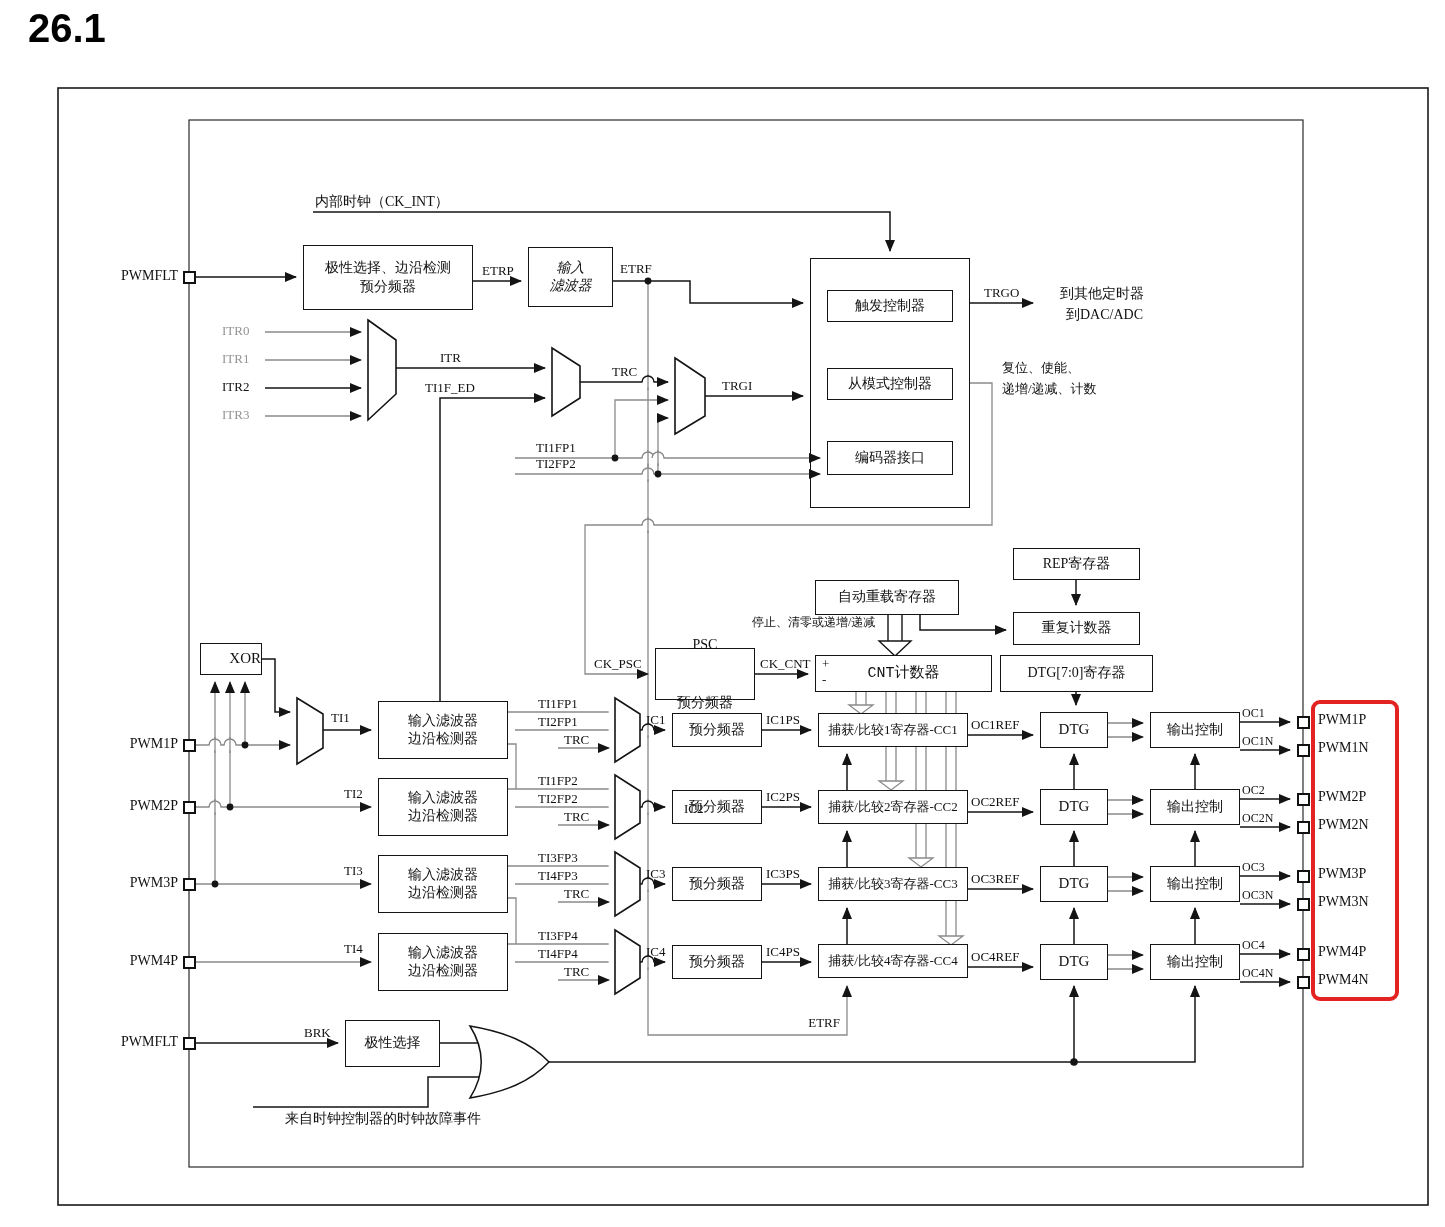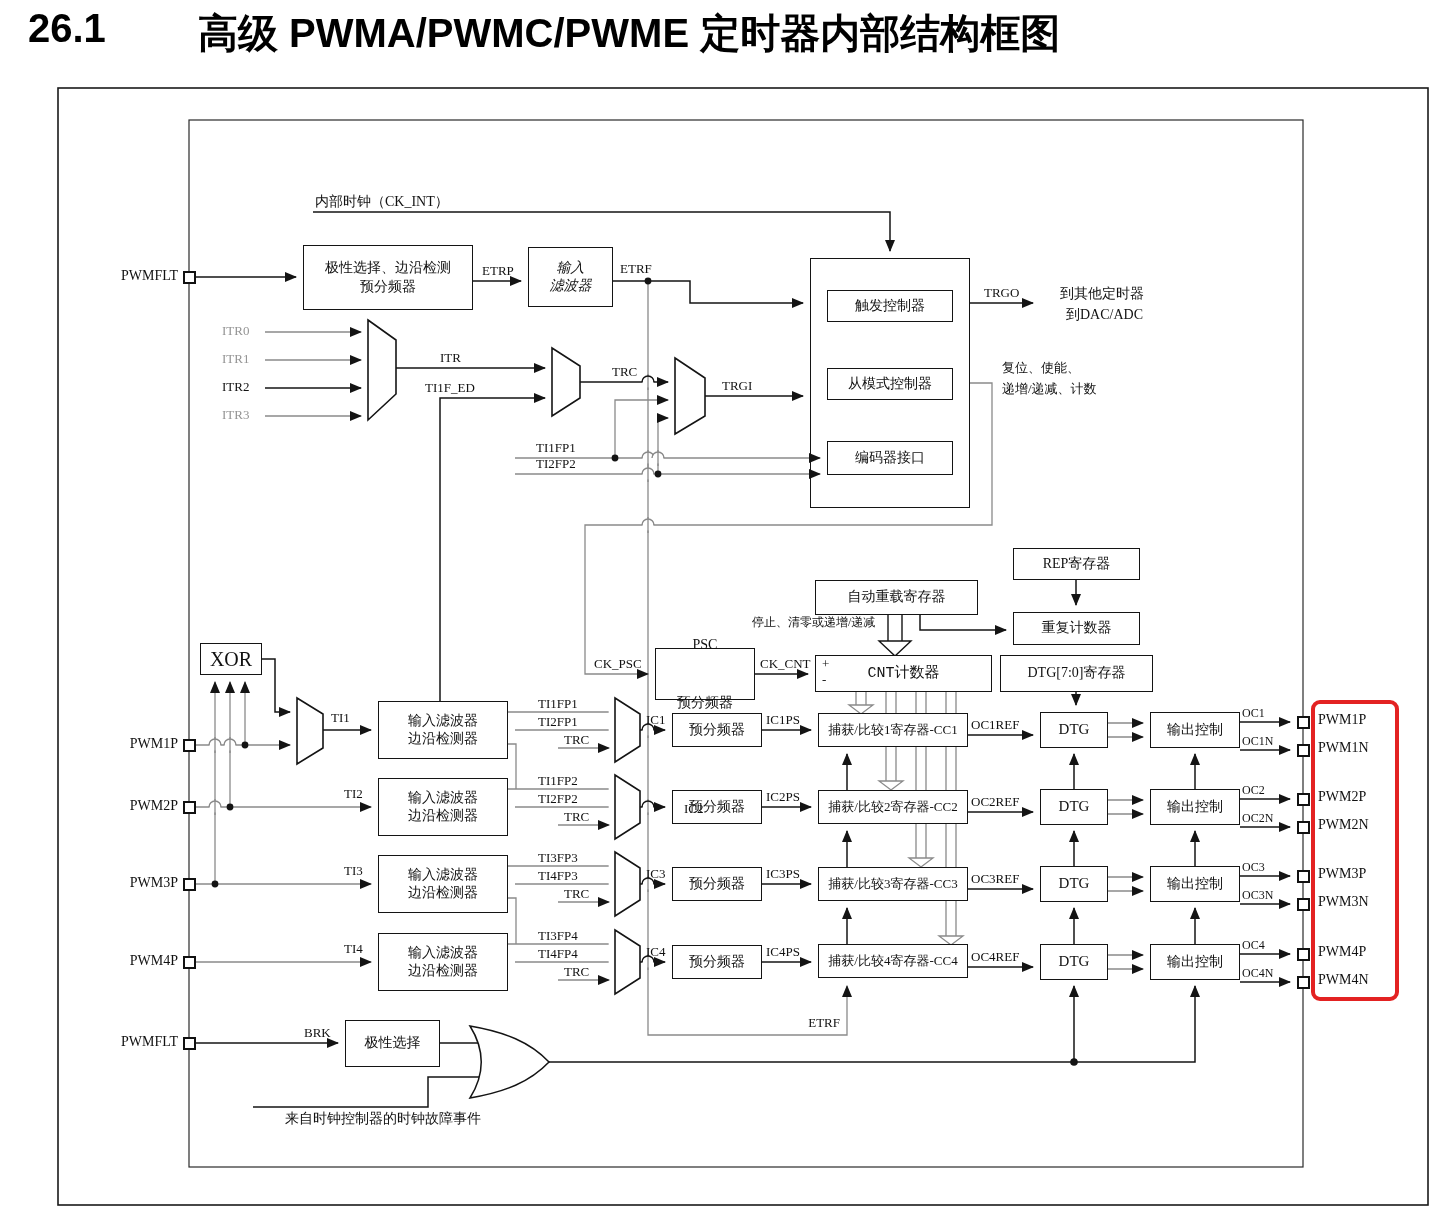--- a/index.html
+++ b/index.html
@@ -23,21 +23,20 @@
   .title{position:absolute;z-index:3;font-family:"Liberation Sans","DejaVu Sans",sans-serif;
          font-weight:bold;font-size:40px;color:#000;white-space:nowrap;}
   .plusminus{position:absolute;z-index:3;font-size:13px;color:#111;}
 </style>
 </head>
 <body>
 
 <div id="stage">
 
   <div class="title" style="left:28px;top:6px;">26.1</div>
-  <div class="title" style="left:198px;top:6px;">高级 PWMA/PWMC/PWME 定时器内部结构框图</div>
 
   <svg id="wires" width="1445" height="1227">
     <defs>
       <marker id="ab" markerUnits="userSpaceOnUse" markerWidth="13" markerHeight="10" refX="11" refY="5" orient="auto">
         <path d="M0,0 L12,5 L0,10 Z" fill="#141414"></path>
       </marker>
     </defs>
 
     <rect x="58" y="88" width="1370" height="1117" fill="none" stroke="#1a1a1a" stroke-width="1.6"></rect>
     <rect x="189" y="120" width="1114" height="1047" fill="none" stroke="#2a2a2a" stroke-width="1.2"></rect>
@@ -226,42 +225,42 @@
   <div class="box thin" style="left:827px;top:290px;width:126px;height:32px;">
       <span>触发控制器</span>
     </div>
   <div class="box thin" style="left:827px;top:368px;width:126px;height:32px;">
       <span>从模式控制器</span>
     </div>
   <div class="box thin" style="left:827px;top:441px;width:126px;height:34px;">
       <span>编码器接口</span>
     </div>
 
-  <div class="box" style="left:815px;top:580px;width:163px;height:35px;">
+  <div class="box" style="left:815px;top:580px;width:144px;height:35px;">
       <span>自动重载寄存器</span>
     </div>
   <div class="box" style="left:1013px;top:548px;width:127px;height:32px;">
       <span>REP寄存器</span>
     </div>
   <div class="box" style="left:1013px;top:612px;width:127px;height:33px;">
       <span>重复计数器</span>
     </div>
   <div class="box" style="left:655px;top:648px;width:100px;height:52px;gap:40px;">
     <span>PSC</span>
     <span>预分频器</span>
   </div>
   <div class="box" style="left:815px;top:655px;width:177px;height:37px;font-size:15px;font-family:Liberation Mono, monospace;">
       <span>CNT计数器</span>
     </div>
   <div class="plusminus" style="left:822px;top:656px;">+</div>
   <div class="plusminus" style="left:822px;top:672px;">-</div>
   <div class="box" style="left:1000px;top:655px;width:153px;height:37px;">
       <span>DTG[7:0]寄存器</span>
     </div>
-  <div class="box" style="left:200px;top:643px;width:62px;height:32px;font-size:20px;">
+  <div class="box" style="left:200px;top:643px;width:62px;height:32px;font-size:15px;align-items:flex-end;">
       <span>XOR</span>
     </div>
   <div class="box" style="left:345px;top:1020px;width:95px;height:47px;">
       <span>极性选择</span>
     </div>
 
   <div class="box" style="left:378px;top:701px;width:130px;height:58px;">
       <span>输入滤波器</span>
       <span>边沿检测器</span>
     </div>

